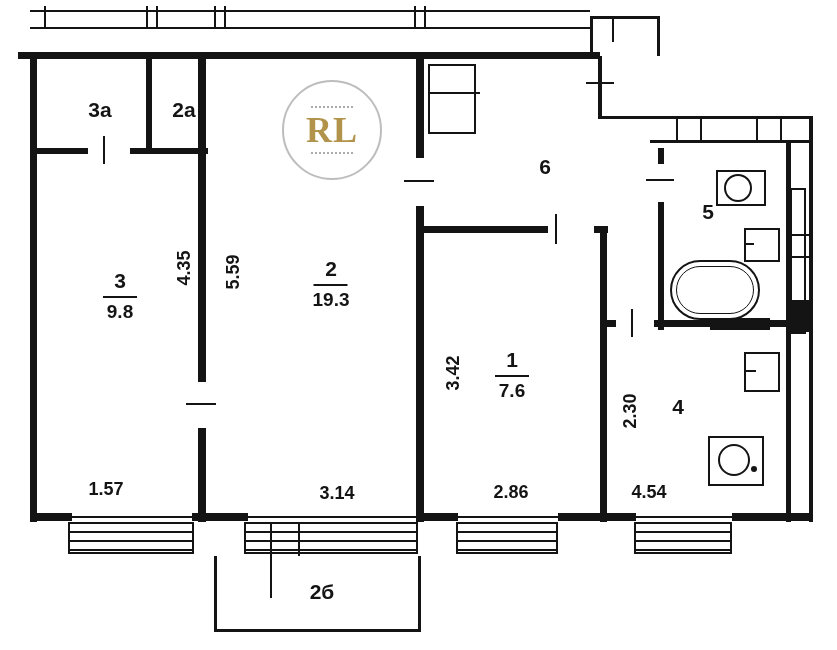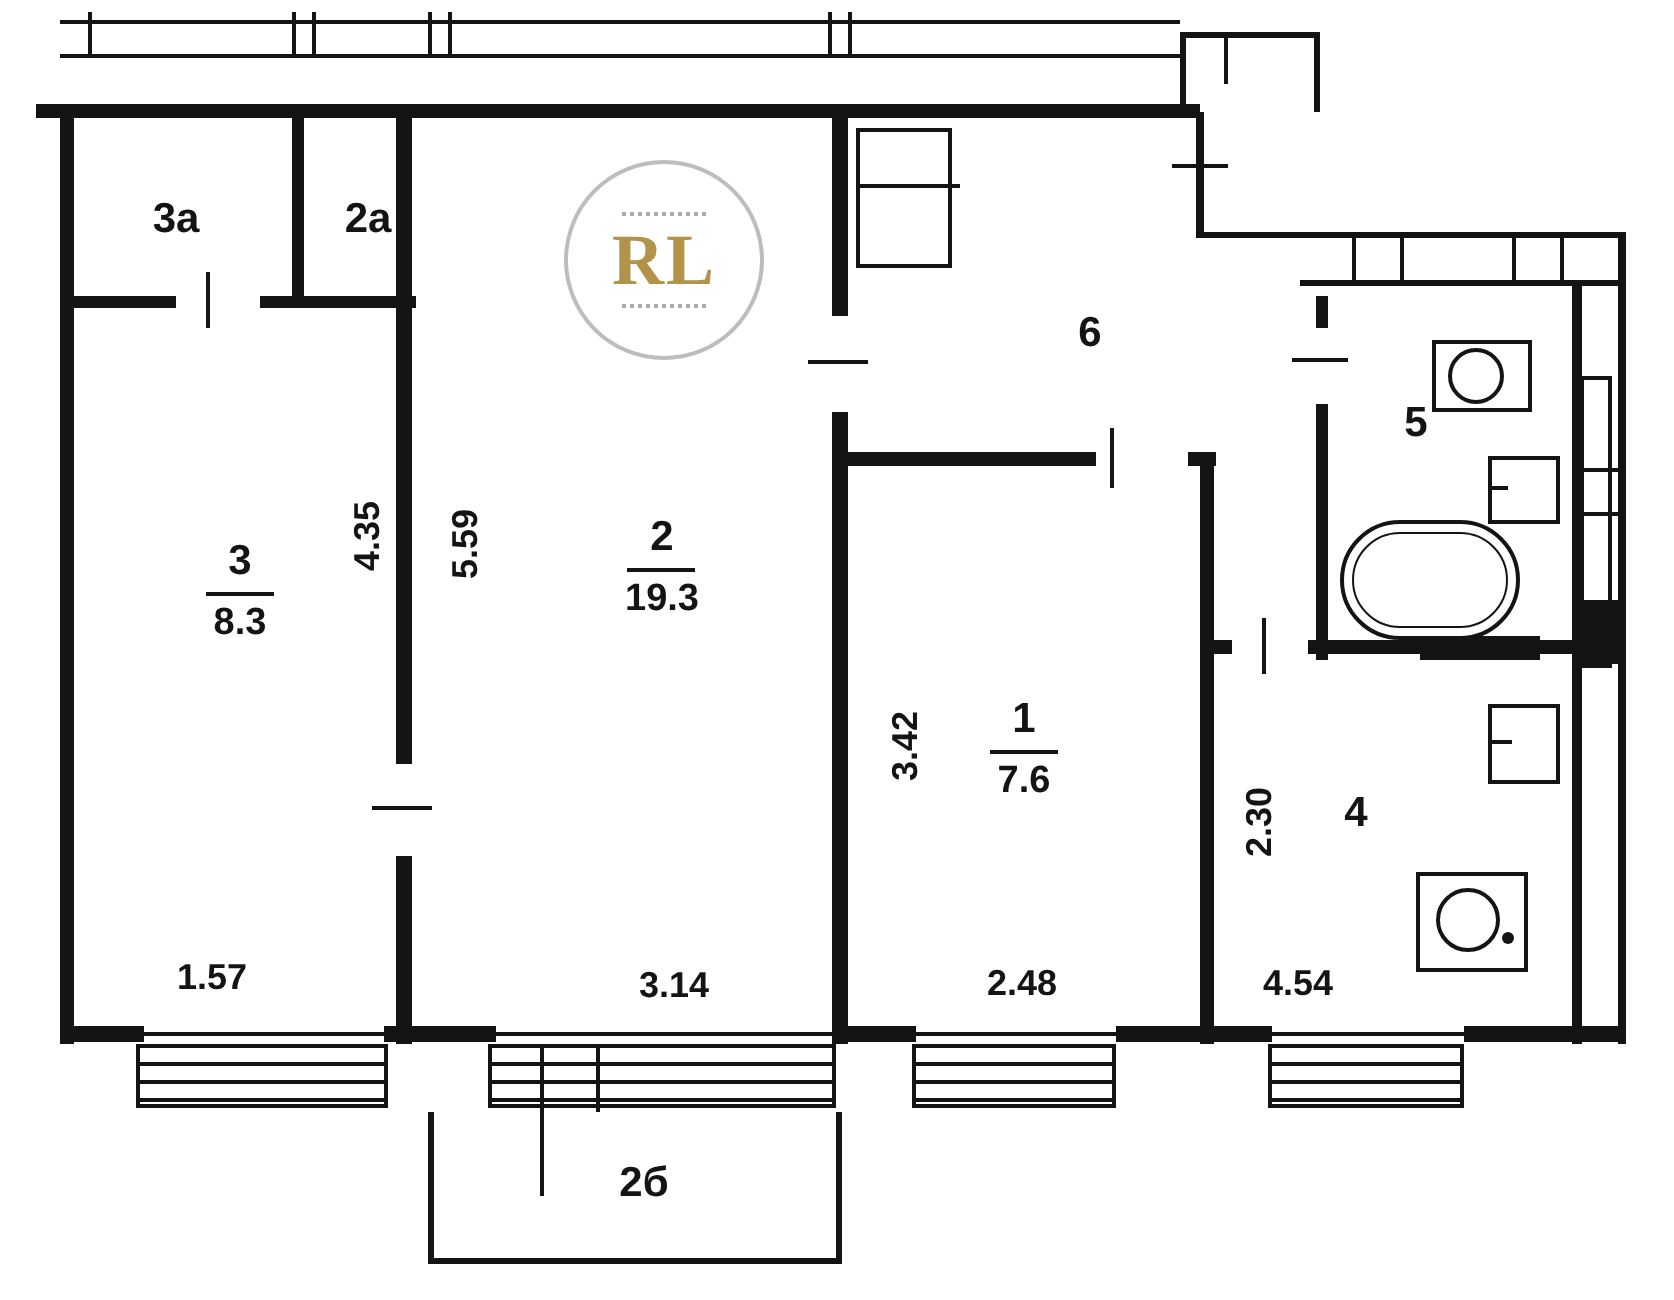--- a/index.html
+++ b/index.html
@@ -132,27 +132,27 @@
   <div class="w" style="left:418px;top:556px;width:3px;height:76px"></div>
   <div class="w" style="left:214px;top:629px;width:207px;height:3px"></div>
   <div class="w" style="left:270px;top:556px;width:2px;height:42px"></div>
 
   <div class="wm">
     <div class="arc"></div>
     <div class="rl">RL</div>
     <div class="arc"></div>
   </div>
 
-  <div class="lbl" style="left:88px;top:110px">3а</div>
+  <div class="lbl" style="left:100px;top:110px">3а</div>
   <div class="lbl" style="left:184px;top:110px">2а</div>
 
   <div class="frac" style="left:120px;top:296px">
     <span class="num">3</span>
     <span class="bar"></span>
-    <span class="area">8.3</span>
+    <span class="area">9.8</span>
   </div>
 
   <div class="frac" style="left:331px;top:284px">
     <span class="num">2</span>
     <span class="bar"></span>
     <span class="area">19.3</span>
   </div>
 
   <div class="frac" style="left:512px;top:375px">
     <span class="num">1</span>
@@ -160,21 +160,21 @@
     <span class="area">7.6</span>
   </div>
 
   <div class="lbl" style="left:545px;top:167px">6</div>
   <div class="lbl" style="left:708px;top:212px">5</div>
   <div class="lbl" style="left:678px;top:407px">4</div>
   <div class="lbl" style="left:322px;top:592px">2б</div>
 
   <div class="dim" style="left:106px;top:489px">1.57</div>
   <div class="dim" style="left:337px;top:493px">3.14</div>
-  <div class="dim" style="left:511px;top:492px">2.48</div>
+  <div class="dim" style="left:511px;top:492px">2.86</div>
   <div class="dim" style="left:649px;top:492px">4.54</div>
 
   <div class="dimv" style="left:184px;top:268px">4.35</div>
   <div class="dimv" style="left:233px;top:272px">5.59</div>
   <div class="dimv" style="left:453px;top:373px">3.42</div>
   <div class="dimv" style="left:630px;top:411px">2.30</div>
 
 </div>
 
 </body></html>

